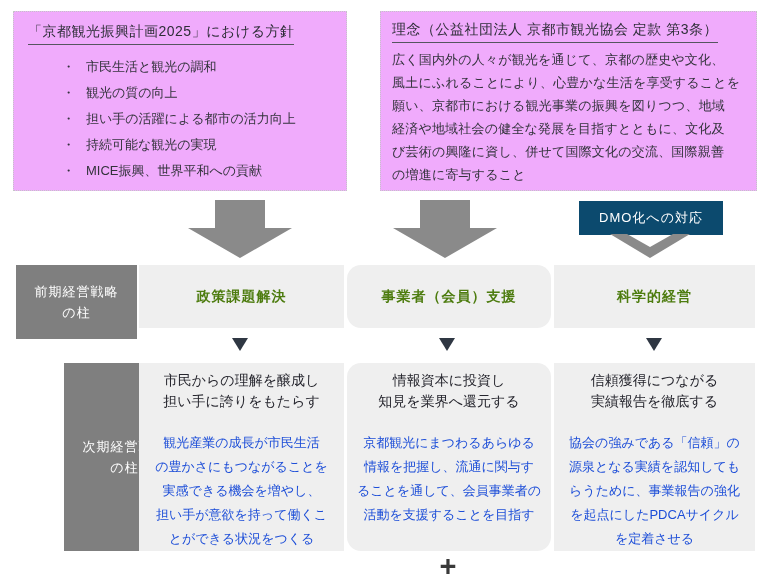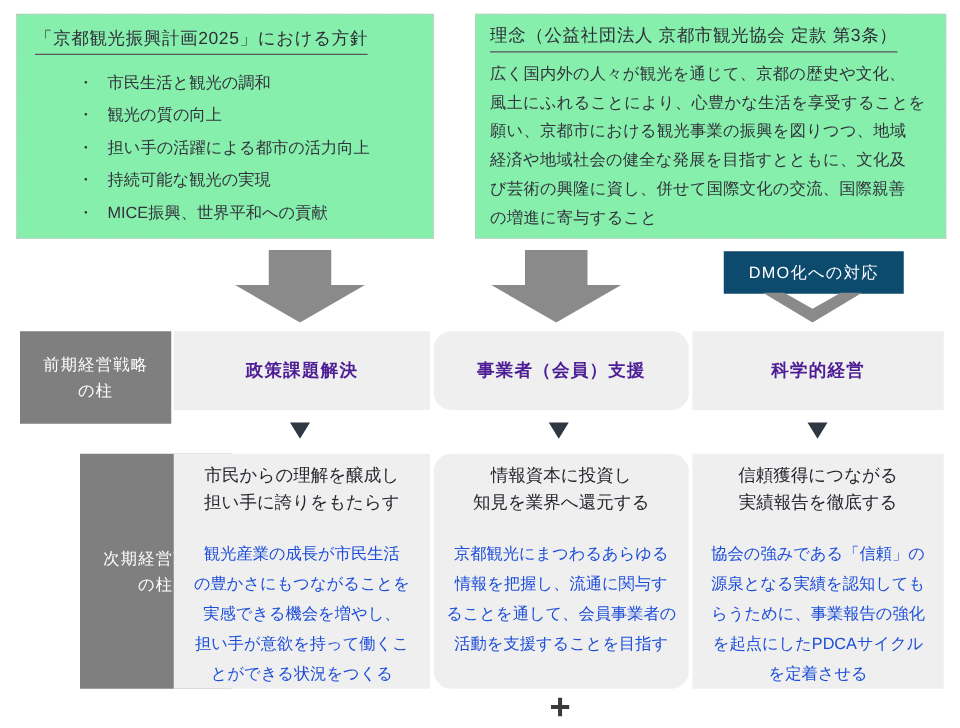--- a/index.html
+++ b/index.html
@@ -5,21 +5,21 @@
   html,body { margin:0; padding:0; background:#ffffff; }
   #stage {
     position:relative; width:768px; height:582px; background:#ffffff;
     font-family:"Liberation Sans","DejaVu Sans",sans-serif;
     color:#33333c; overflow:hidden;
   }
   .pre { white-space:pre-line; }
 
   
   .dotted-box {
-    position:absolute; box-sizing:border-box; background:#86efac;
+    position:absolute; box-sizing:border-box; background:#f0abfc;
     border:1px dotted #c5c5c8;
   }
   #plan-box   { left:13px;  top:11px; width:334px; height:180px; padding:10px 14px; }
   #principle-box { left:380px; top:11px; width:377px; height:180px; padding:8px 11px; }
   .box-title {
     display:inline-block; font-size:14px; color:#2e2e38;
     border-bottom:1px solid #55555f; padding-bottom:3px; letter-spacing:0.5px;
   }
   .plan-list { margin-top:13px; }
   .bullet-row { display:flex; align-items:flex-start; padding-left:34px; height:26px; font-size:13px; }
@@ -42,21 +42,21 @@
     position:absolute; left:16px; width:121px; background:#7f7f7f; color:#ffffff;
     font-size:13px; line-height:21px; text-align:center;
     display:flex; align-items:center; justify-content:center; letter-spacing:1px;
   }
   #prev-label { top:265px; height:74px; }
   #next-label { top:363px; height:188px;margin-left:48px; }
 
   .row1-cell {
     position:absolute; top:265px; height:63px; background:#efefef;
     display:flex; align-items:center; justify-content:center;
-    font-weight:bold; font-size:14px; color:#4c1d95; letter-spacing:1px;
+    font-weight:bold; font-size:14px; color:#4d7c0f; letter-spacing:1px;
   }
   .row2-cell {
     position:absolute; top:363px; height:188px; background:#efefef;
     box-sizing:border-box; padding-top:7px; text-align:center;
   }
   .cell-c1 { left:139px; width:205px; }
   .cell-c2 { left:347px; width:204px;border-radius:14px; }
   .cell-c3 { left:554px; width:201px; }
   .cell-heading { font-weight:normal; font-size:14px; line-height:21px; color:#26262e; }
   .cell-body { margin-top:19px; font-size:13px; line-height:24px; color:#1d4ed8; }

